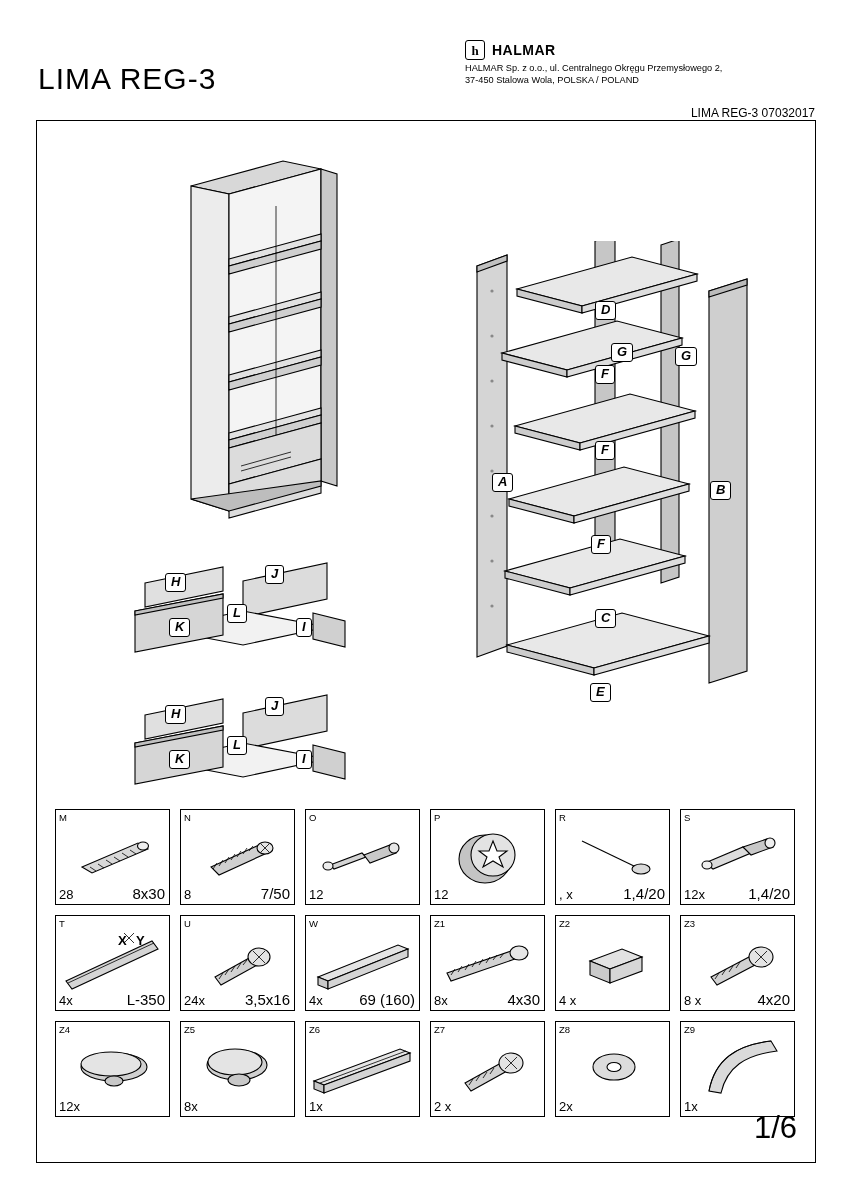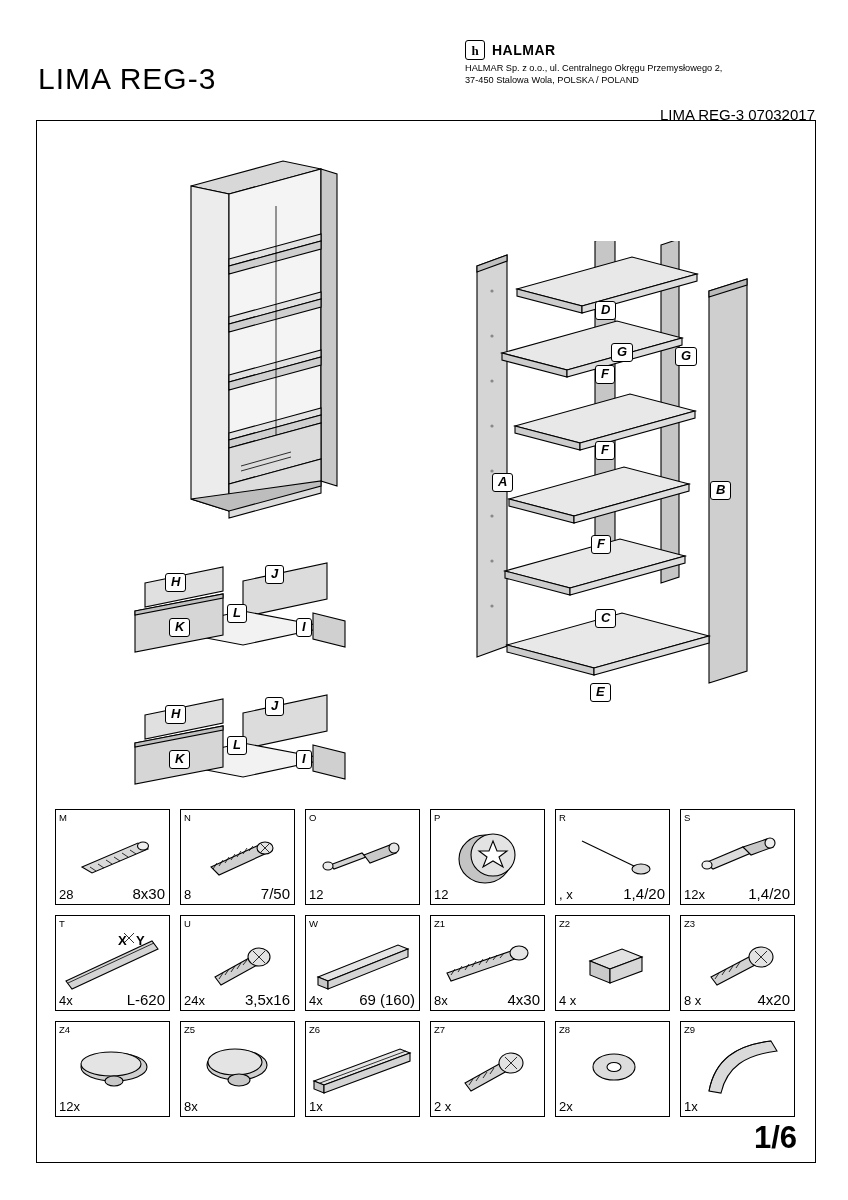--- a/index.html
+++ b/index.html
@@ -22,31 +22,31 @@
   .brandline{display:flex;align-items:center;gap:7px;}
   .brandmark{
     width:18px;height:18px;border:1.6px solid #000;border-radius:3px;
     display:flex;align-items:center;justify-content:center;
     font-size:13px;font-weight:bold;font-family:"Liberation Serif", serif;
     line-height:1;
   }
   .brandname{font-size:14px;font-weight:bold;letter-spacing:.5px;text-align:center;}
   .addr{font-size:9.2px;line-height:1.32;margin-top:2px;}
   .docid{
-    position:absolute;right:33px;top:106px;font-size:15px;padding-left:11px;
+    position:absolute;right:33px;top:106px;font-size:12px;padding-left:11px;
   }
 
   
   .frame{
     position:absolute;left:36px;top:120px;width:778px;height:1041px;
     border:1.4px solid #000;background:#fff;
   }
   .pageno{
-    position:absolute;right:18px;bottom:6px;
-    font-size:31px;font-weight:bold;
+    position:absolute;right:18px;bottom:16px;
+    font-size:31px;font-weight:normal;
   }
 
   
   .lbl{
     position:absolute;
     background:#fff;border:1.4px solid #000;border-radius:3px;
     font-size:13px;font-weight:bold;font-style:italic;
     padding:1px 5px 2px 5px;line-height:1.05;
     z-index:30;
   }
@@ -324,21 +324,21 @@
             <svg width="116" height="72">
               <polygon points="10,54 96,14 102,22 16,62" fill="#d5d5d5" class="out"></polygon>
               <line x1="12" y1="56" x2="98" y2="16" class="thin"></line>
               <text x="62" y="18" font-family="Liberation Sans, sans-serif" font-size="13" font-weight="bold">X</text>
               <text x="80" y="18" font-family="Liberation Sans, sans-serif" font-size="13" font-weight="bold">Y</text>
               <line x1="68" y1="6" x2="78" y2="16" class="thin"></line>
               <line x1="78" y1="6" x2="68" y2="16" class="thin"></line>
             </svg>
           </div>
           <div class="qty">4x</div>
-          <div class="dim">L-620</div>
+          <div class="dim">L-350</div>
         </div>
 
         <div class="cell">
           <div class="code">U</div>
           <div class="art">
             <svg width="116" height="72">
               <polygon points="34,50 70,30 76,38 40,58" fill="#d2d2d2" class="out"></polygon>
               <ellipse cx="78" cy="30" rx="11" ry="9" fill="#e3e3e3" class="out"></ellipse>
               <line x1="72" y1="24" x2="84" y2="36" class="thin"></line>
               <line x1="84" y1="24" x2="72" y2="36" class="thin"></line>

